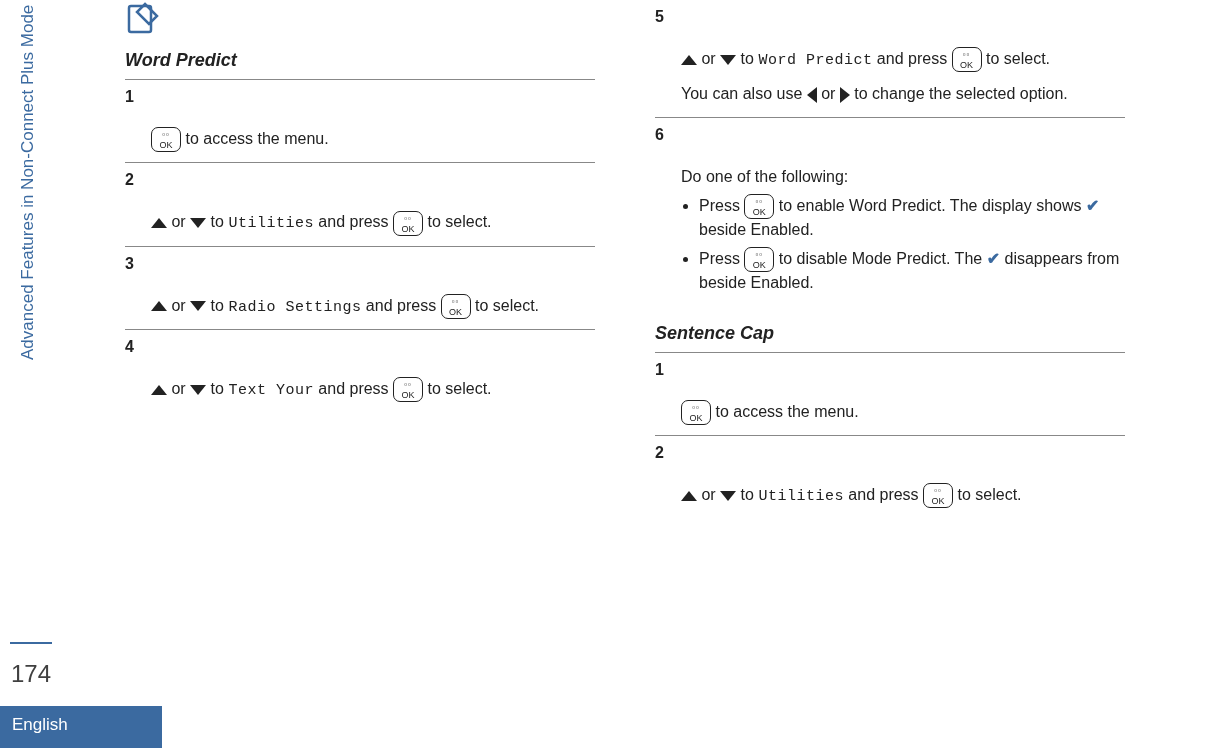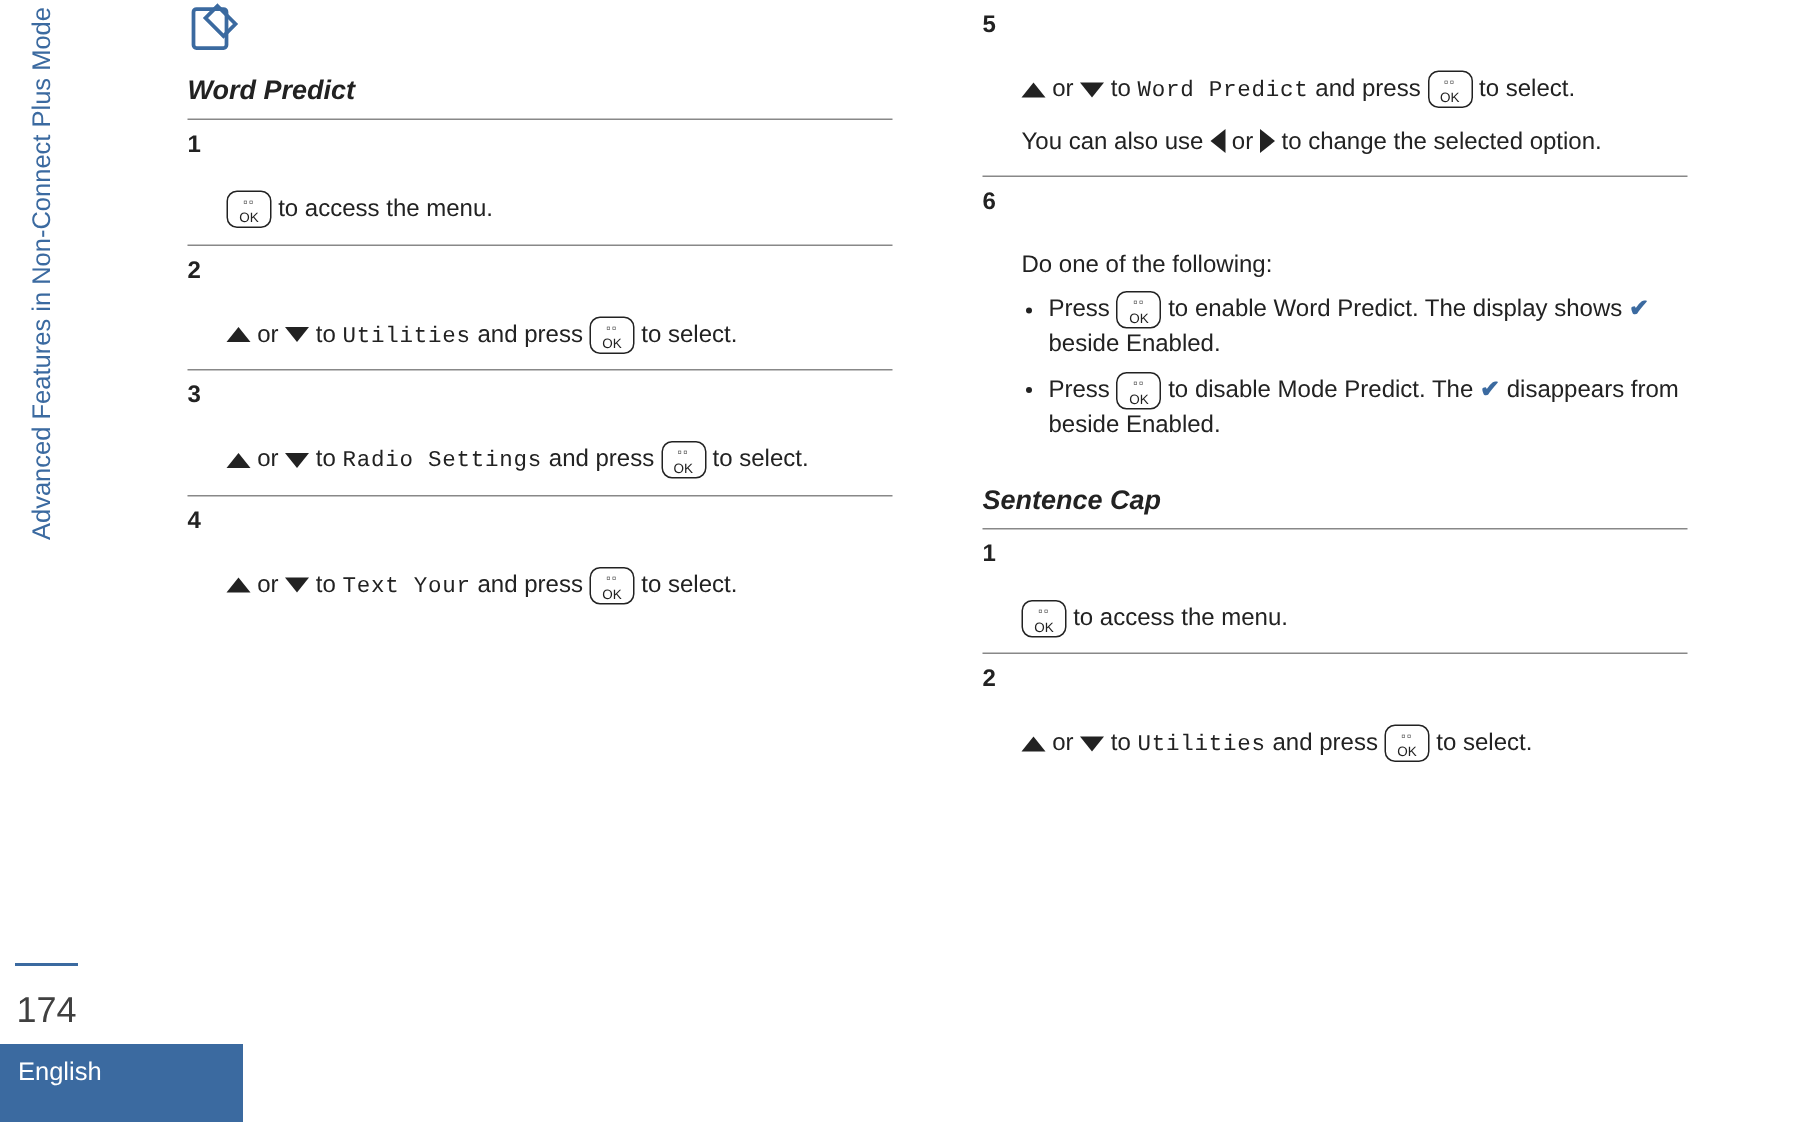--- a/index.html
+++ b/index.html
@@ -40,21 +40,21 @@
     border-top: 2px solid #3b6aa0;
     padding-top: 16px;
     width: 42px;
     text-align: center;
   }
   .lang-tag {
     position: absolute;
     left: 0;
     bottom: 0;
     width: 150px;
-    height: 52px;
+    height: 42px;
     background: #3b6aa0;
     color: #fff;
     font-size: 17px;
     padding-left: 12px;
     line-height: 38px;
   }
   .content {
     position: absolute;
     left: 125px;
     top: 0;

